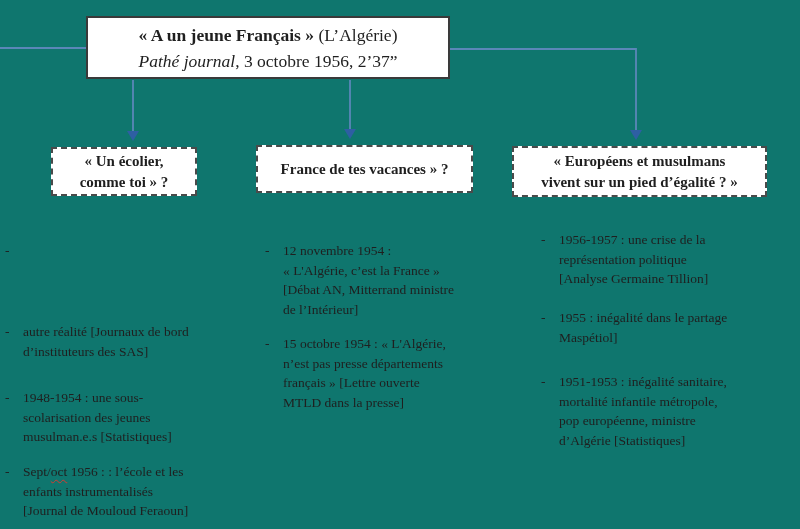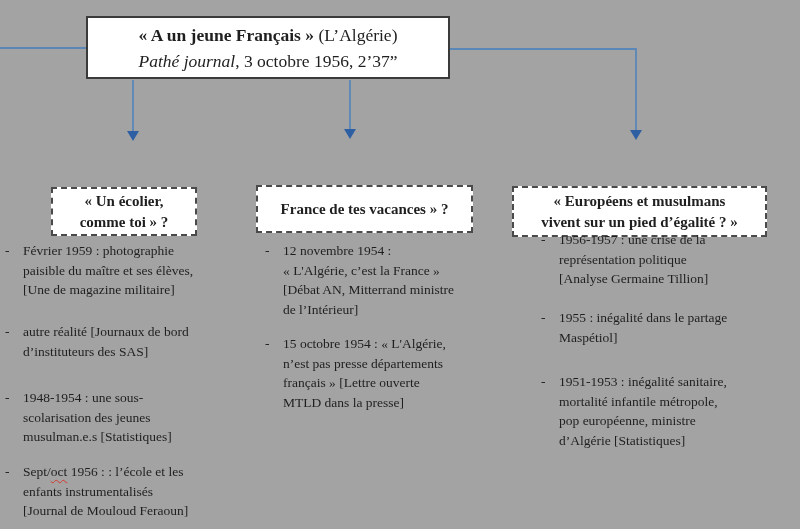--- a/index.html
+++ b/index.html
@@ -1,38 +1,38 @@
 <!DOCTYPE html>
 <html style="--connector: #5b87b8; --arrowhead: #2e5fa3; --solid-border: #3a3a3a; --dashed-border: #4a4a4a; --text: #1f1f1f; --spellcheck: #d43a2f;"><head>
 <meta charset="utf-8">
 <style>
   html,body{margin:0;padding:0;background:#fff;}
   .canvas{
-    position:relative;width:800px;height:529px;background:#a3a3a3;
+    position:relative;width:800px;height:529px;background:#0f766e;
     font-family:"Liberation Serif","DejaVu Serif",serif;color:var(--text,#1f1f1f);
     overflow:hidden;
   }
   svg.connectors{position:absolute;left:0;top:0;z-index:0;}
   .connector{stroke:var(--connector,#5b87b8);stroke-width:1.8;fill:none;}
   .arrowhead{fill:var(--arrowhead,#2e5fa3);stroke:none;}
 
   .title-box{
     position:absolute;left:86px;top:16px;width:364px;height:63px;box-sizing:border-box;
     border:2px solid var(--solid-border,#3a3a3a);background:#fff;z-index:1;
     display:flex;flex-direction:column;justify-content:center;align-items:center;text-align:center;
   }
   .t-line{font-size:17.5px;line-height:26px;white-space:nowrap;}
   .bold{font-weight:bold;}
   .italic{font-style:italic;}
 
   .hdr{
     position:absolute;box-sizing:border-box;background:#fff;z-index:1;
     border:2px dashed var(--dashed-border,#4a4a4a);
     display:flex;flex-direction:column;justify-content:center;align-items:center;text-align:center;
-    font-weight:bold;font-size:15px;line-height:21px;margin-top:40px;
+    font-weight:bold;font-size:15px;line-height:21px;
   }
   .hdr div{white-space:nowrap;}
   #hdr1{left:51px;top:147px;width:146px;height:49px;}
   #hdr2{left:256px;top:145px;width:217px;height:48px;}
   #hdr3{left:512px;top:146px;width:255px;height:51px;}
 
   .li{position:absolute;display:flex;font-size:13.5px;line-height:19.5px;z-index:1;}
   .li .marker{flex:none;width:18px;}
   .li .lines div{white-space:nowrap;}
   .col1{left:5px;width:222px;}
@@ -77,25 +77,20 @@
     <div>France de tes vacances » ?</div>
   </div>
 
   <div class="hdr" id="hdr3">
     <div>« Européens et musulmans</div>
     <div>vivent sur un pied d’égalité ? »</div>
   </div>
 
   <div class="li col1" id="L1">
     <span class="marker">-</span>
-    <div class="lines">
-      <div>Février 1959 : photographie</div>
-      <div>paisible du maître et ses élèves,</div>
-      <div>[Une de magazine militaire]</div>
-    </div>
   </div>
 
   <div class="li col1" id="L2">
     <span class="marker">-</span>
     <div class="lines">
       <div>autre réalité [Journaux de bord</div>
       <div>d’instituteurs des SAS]</div>
     </div>
   </div>
 

